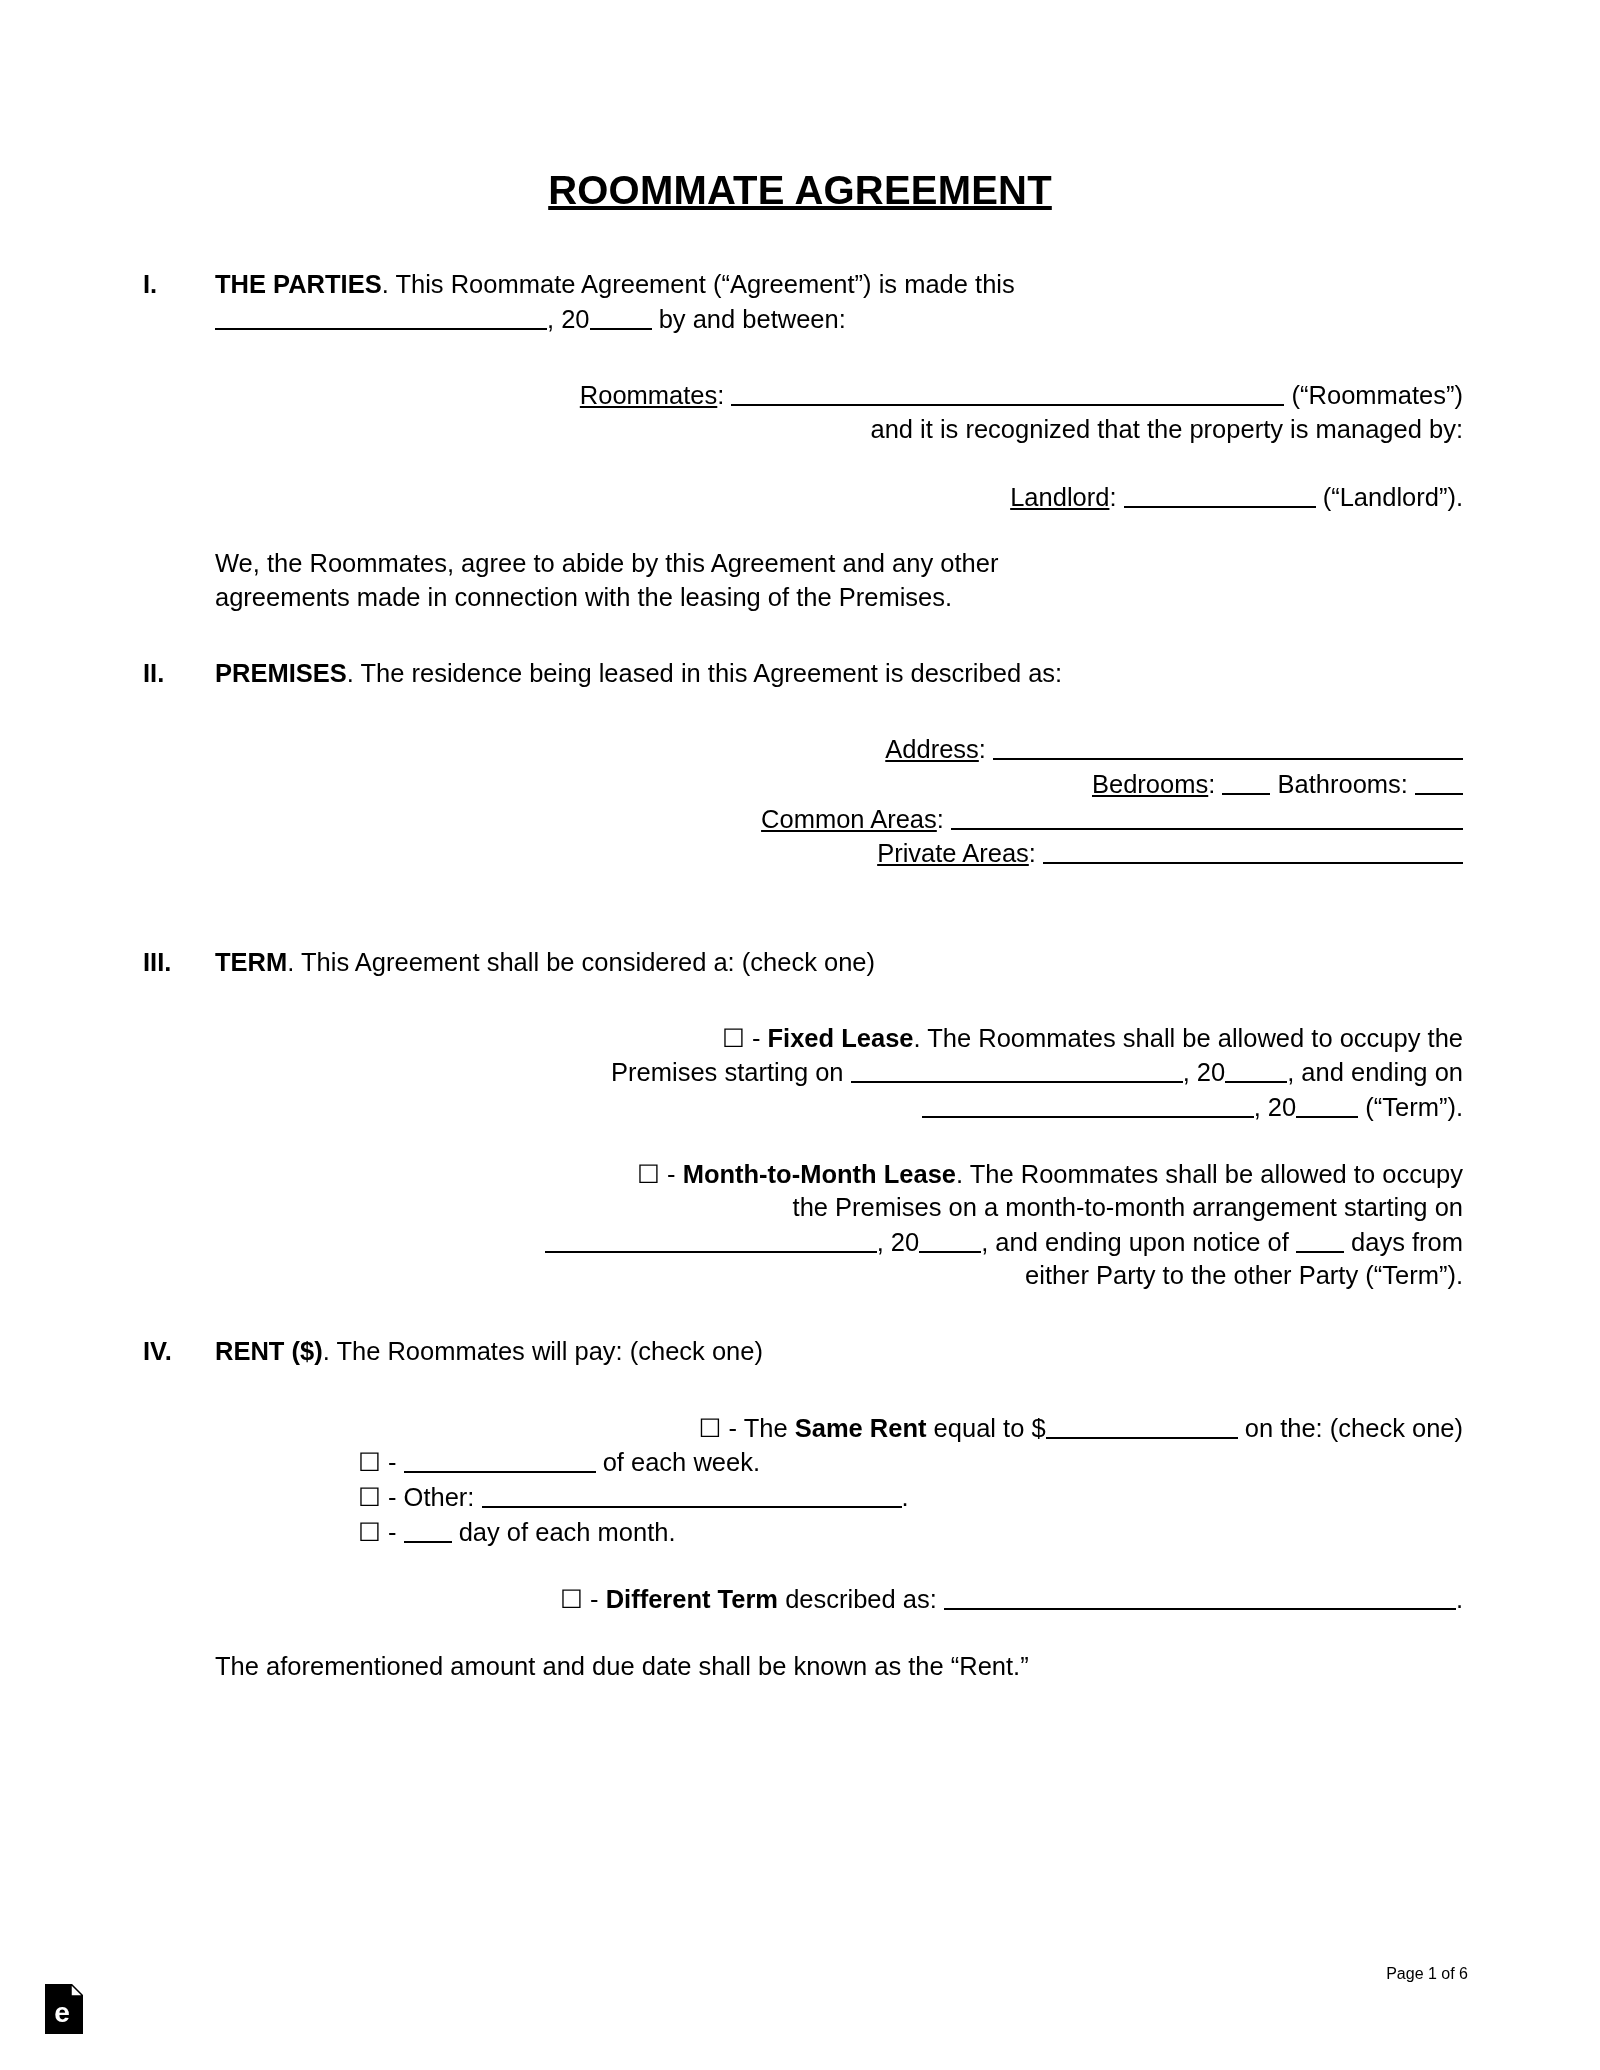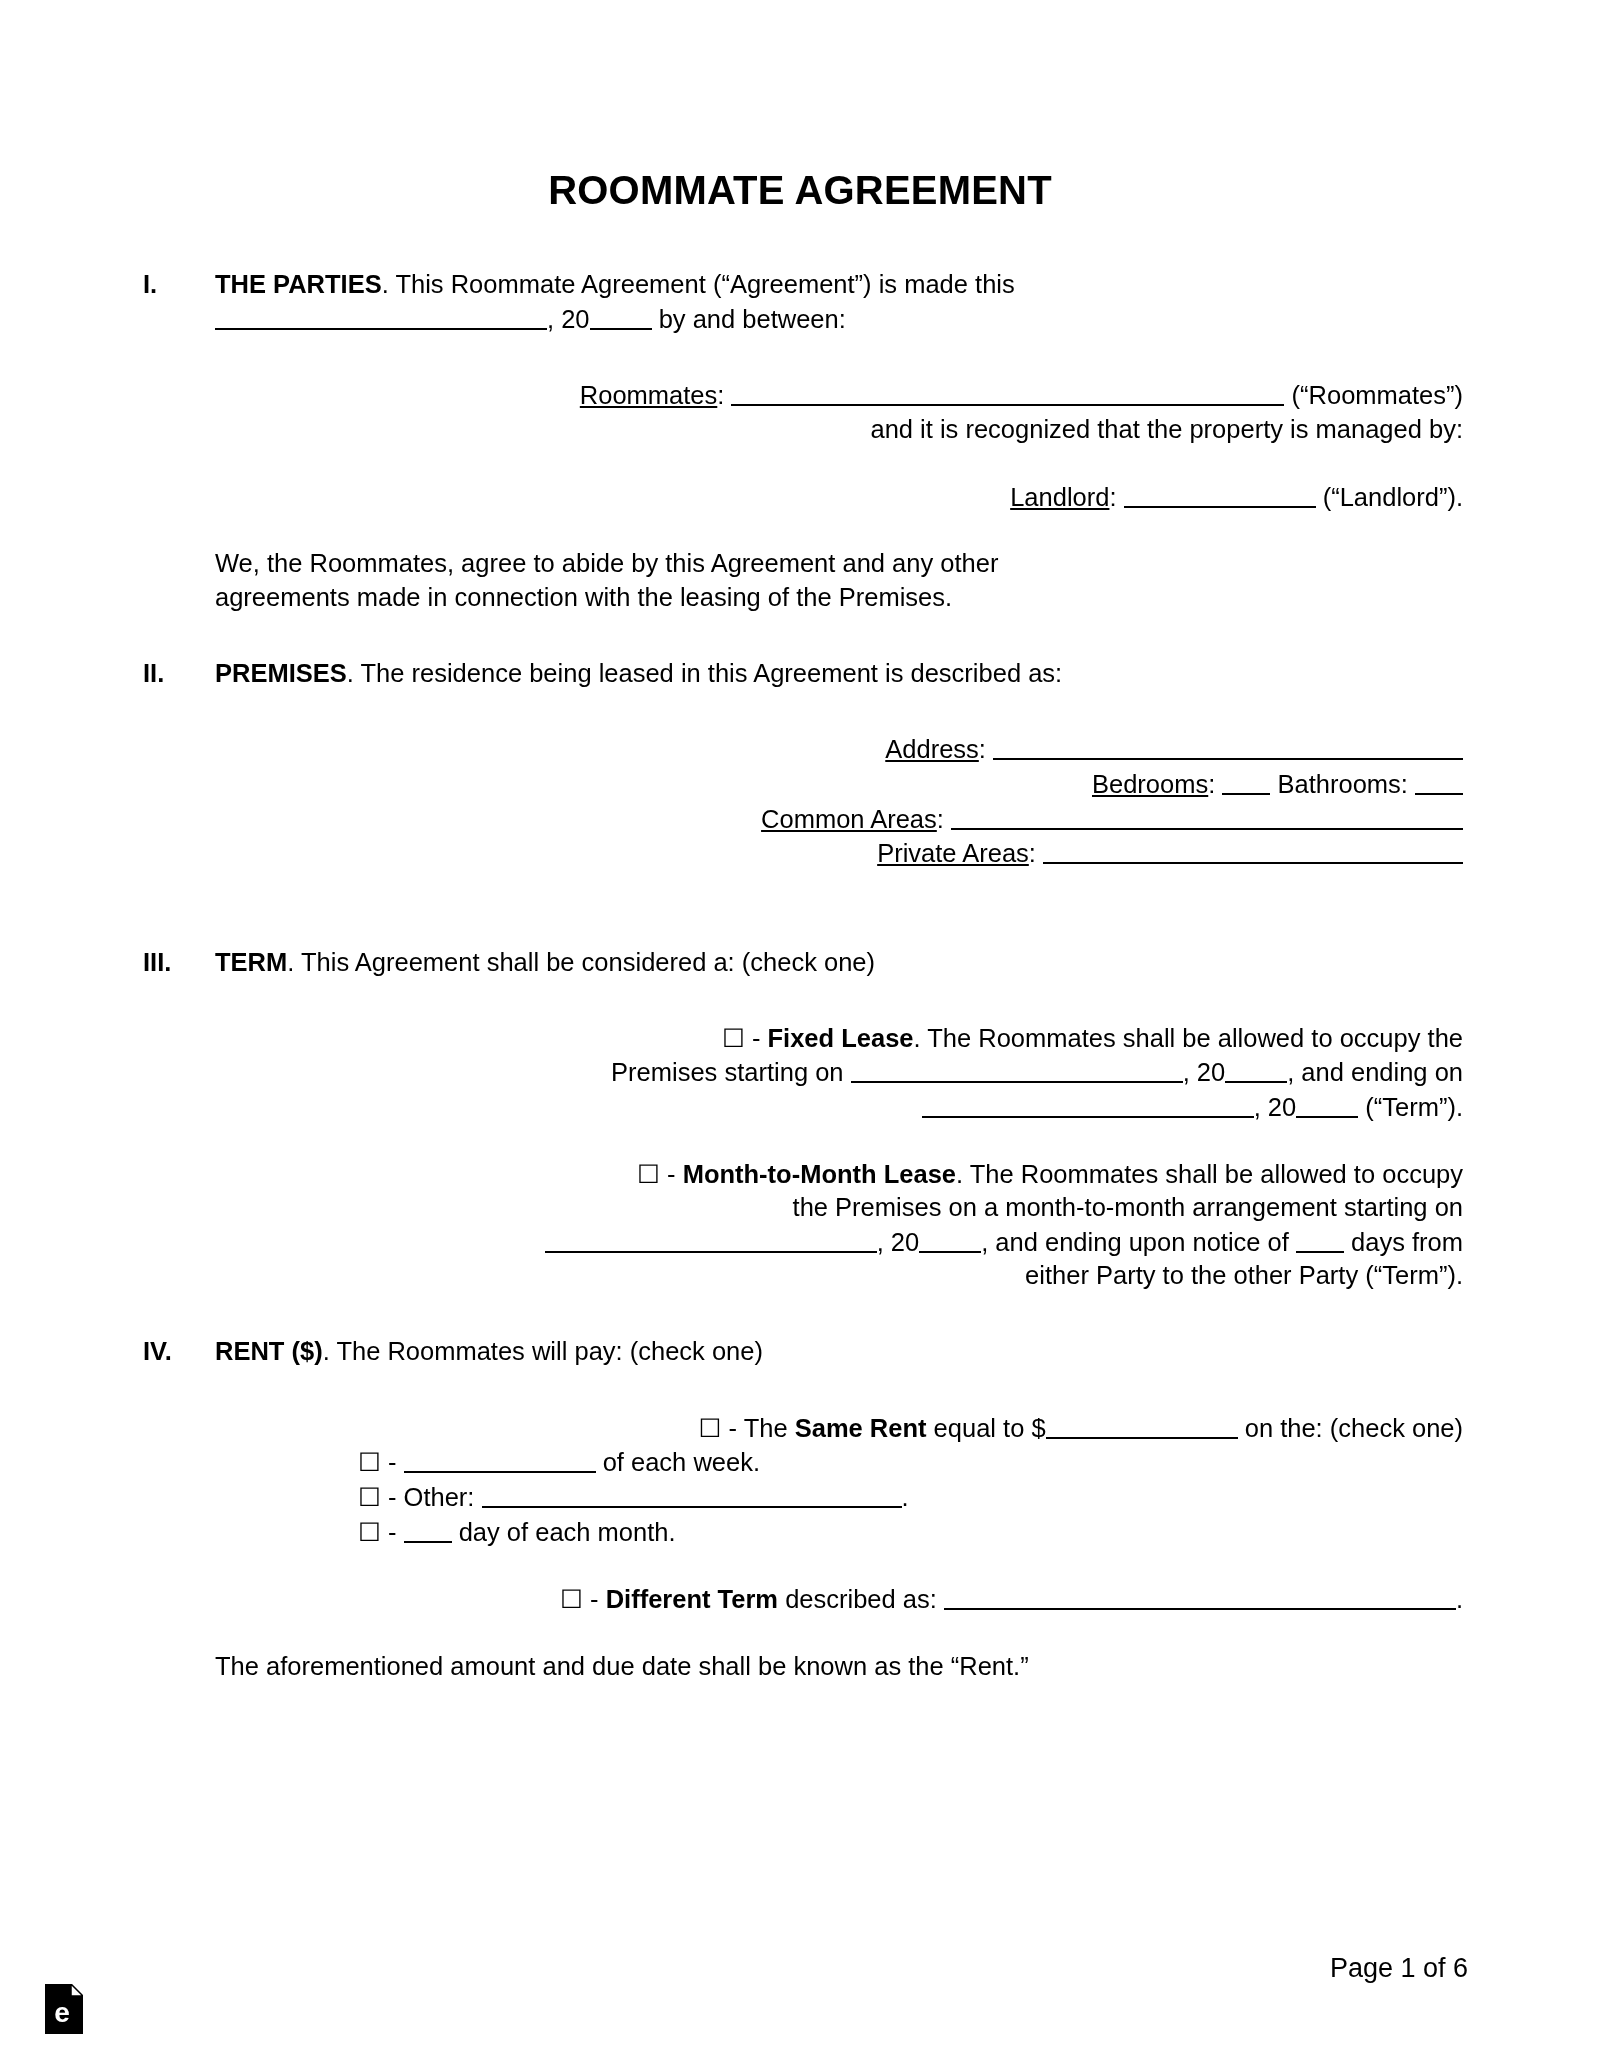--- a/index.html
+++ b/index.html
@@ -12,20 +12,21 @@
     font-family: "Liberation Sans", sans-serif;
     color: #000000;
   }
   .page {
     position: relative;
     width: 1600px;
     height: 2070px;
     background: #ffffff;
     box-sizing: border-box;
     overflow: hidden;
+    text-decoration: underline;
   }
   .doc-title {
     text-align: center;
     font-size: 40px;
     font-weight: bold;
     letter-spacing: 0.2px;
     margin: 0;
     padding-top: 168px;
     line-height: 1.1;
   }
@@ -104,21 +105,21 @@
     position: absolute;
     left: 45px;
     bottom: 36px;
     width: 38px;
     height: 50px;
   }
   .page-num {
     position: absolute;
     right: 0;
     bottom: 52px;
-    font-size: 27px;
+    font-size: 16px;
     line-height: 1;
     text-align: right;
   }
   .nowrap { white-space: nowrap; }
 </style>
 </head>
 <body>
 
 <div class="page">
 

